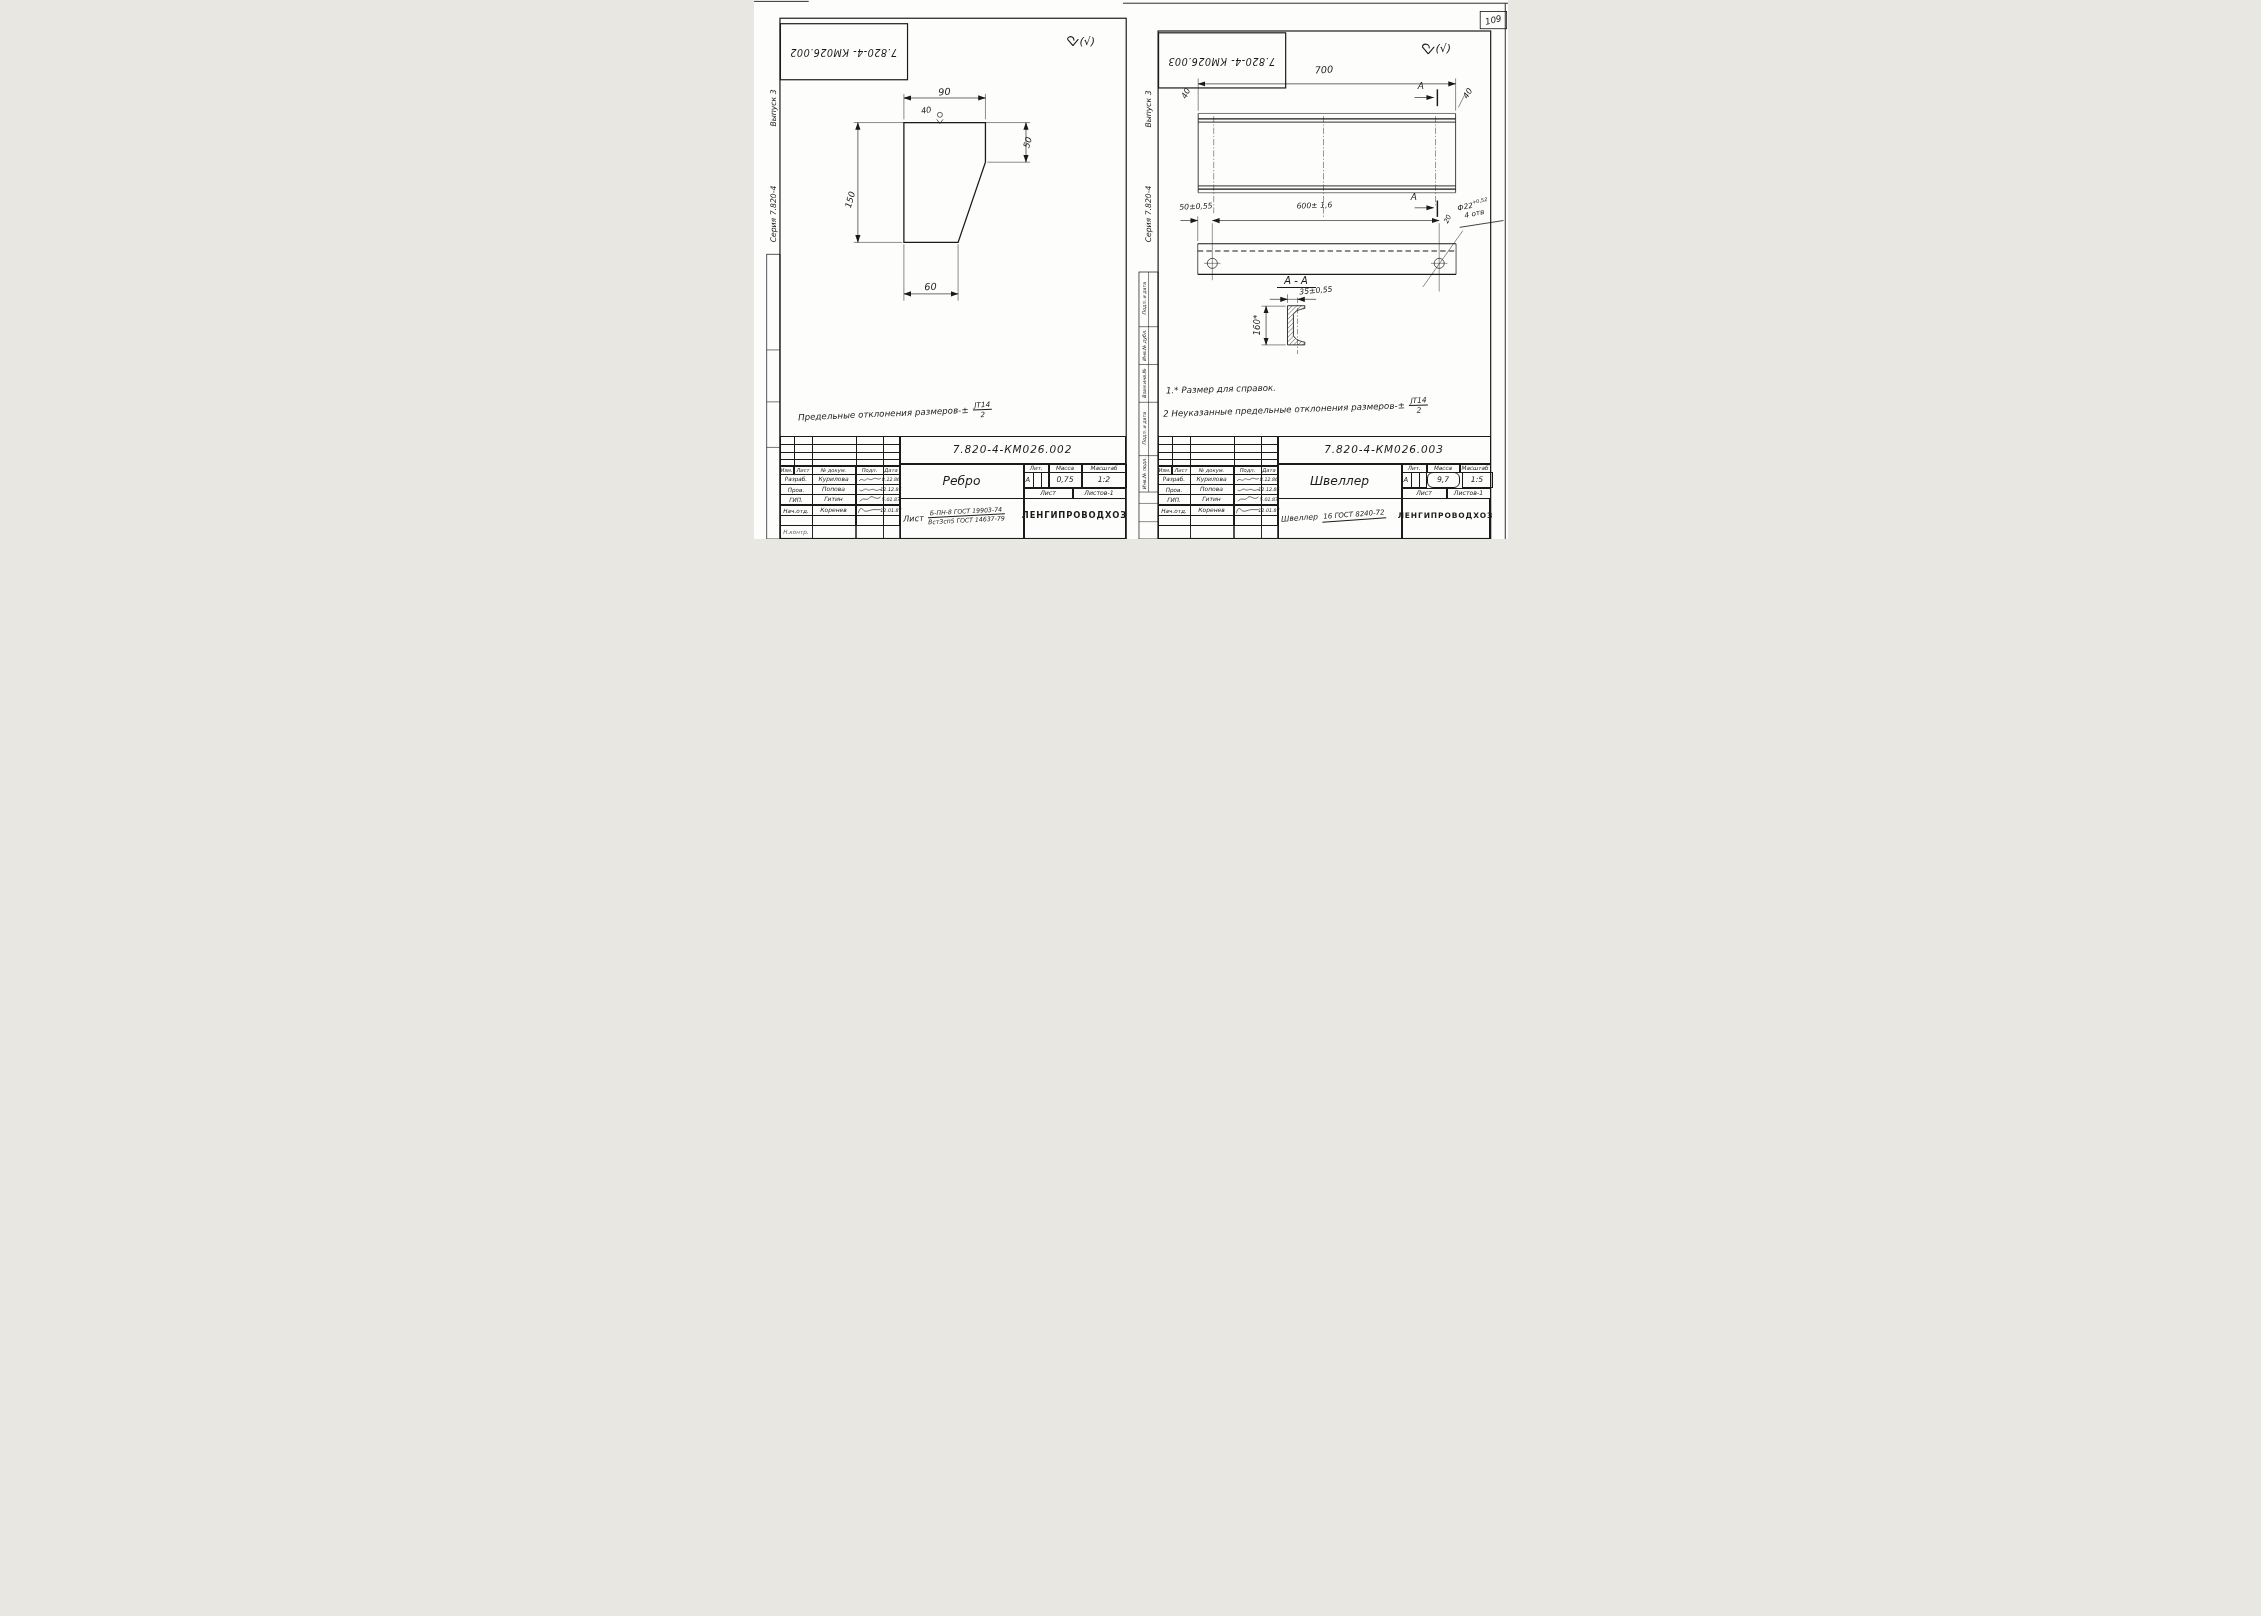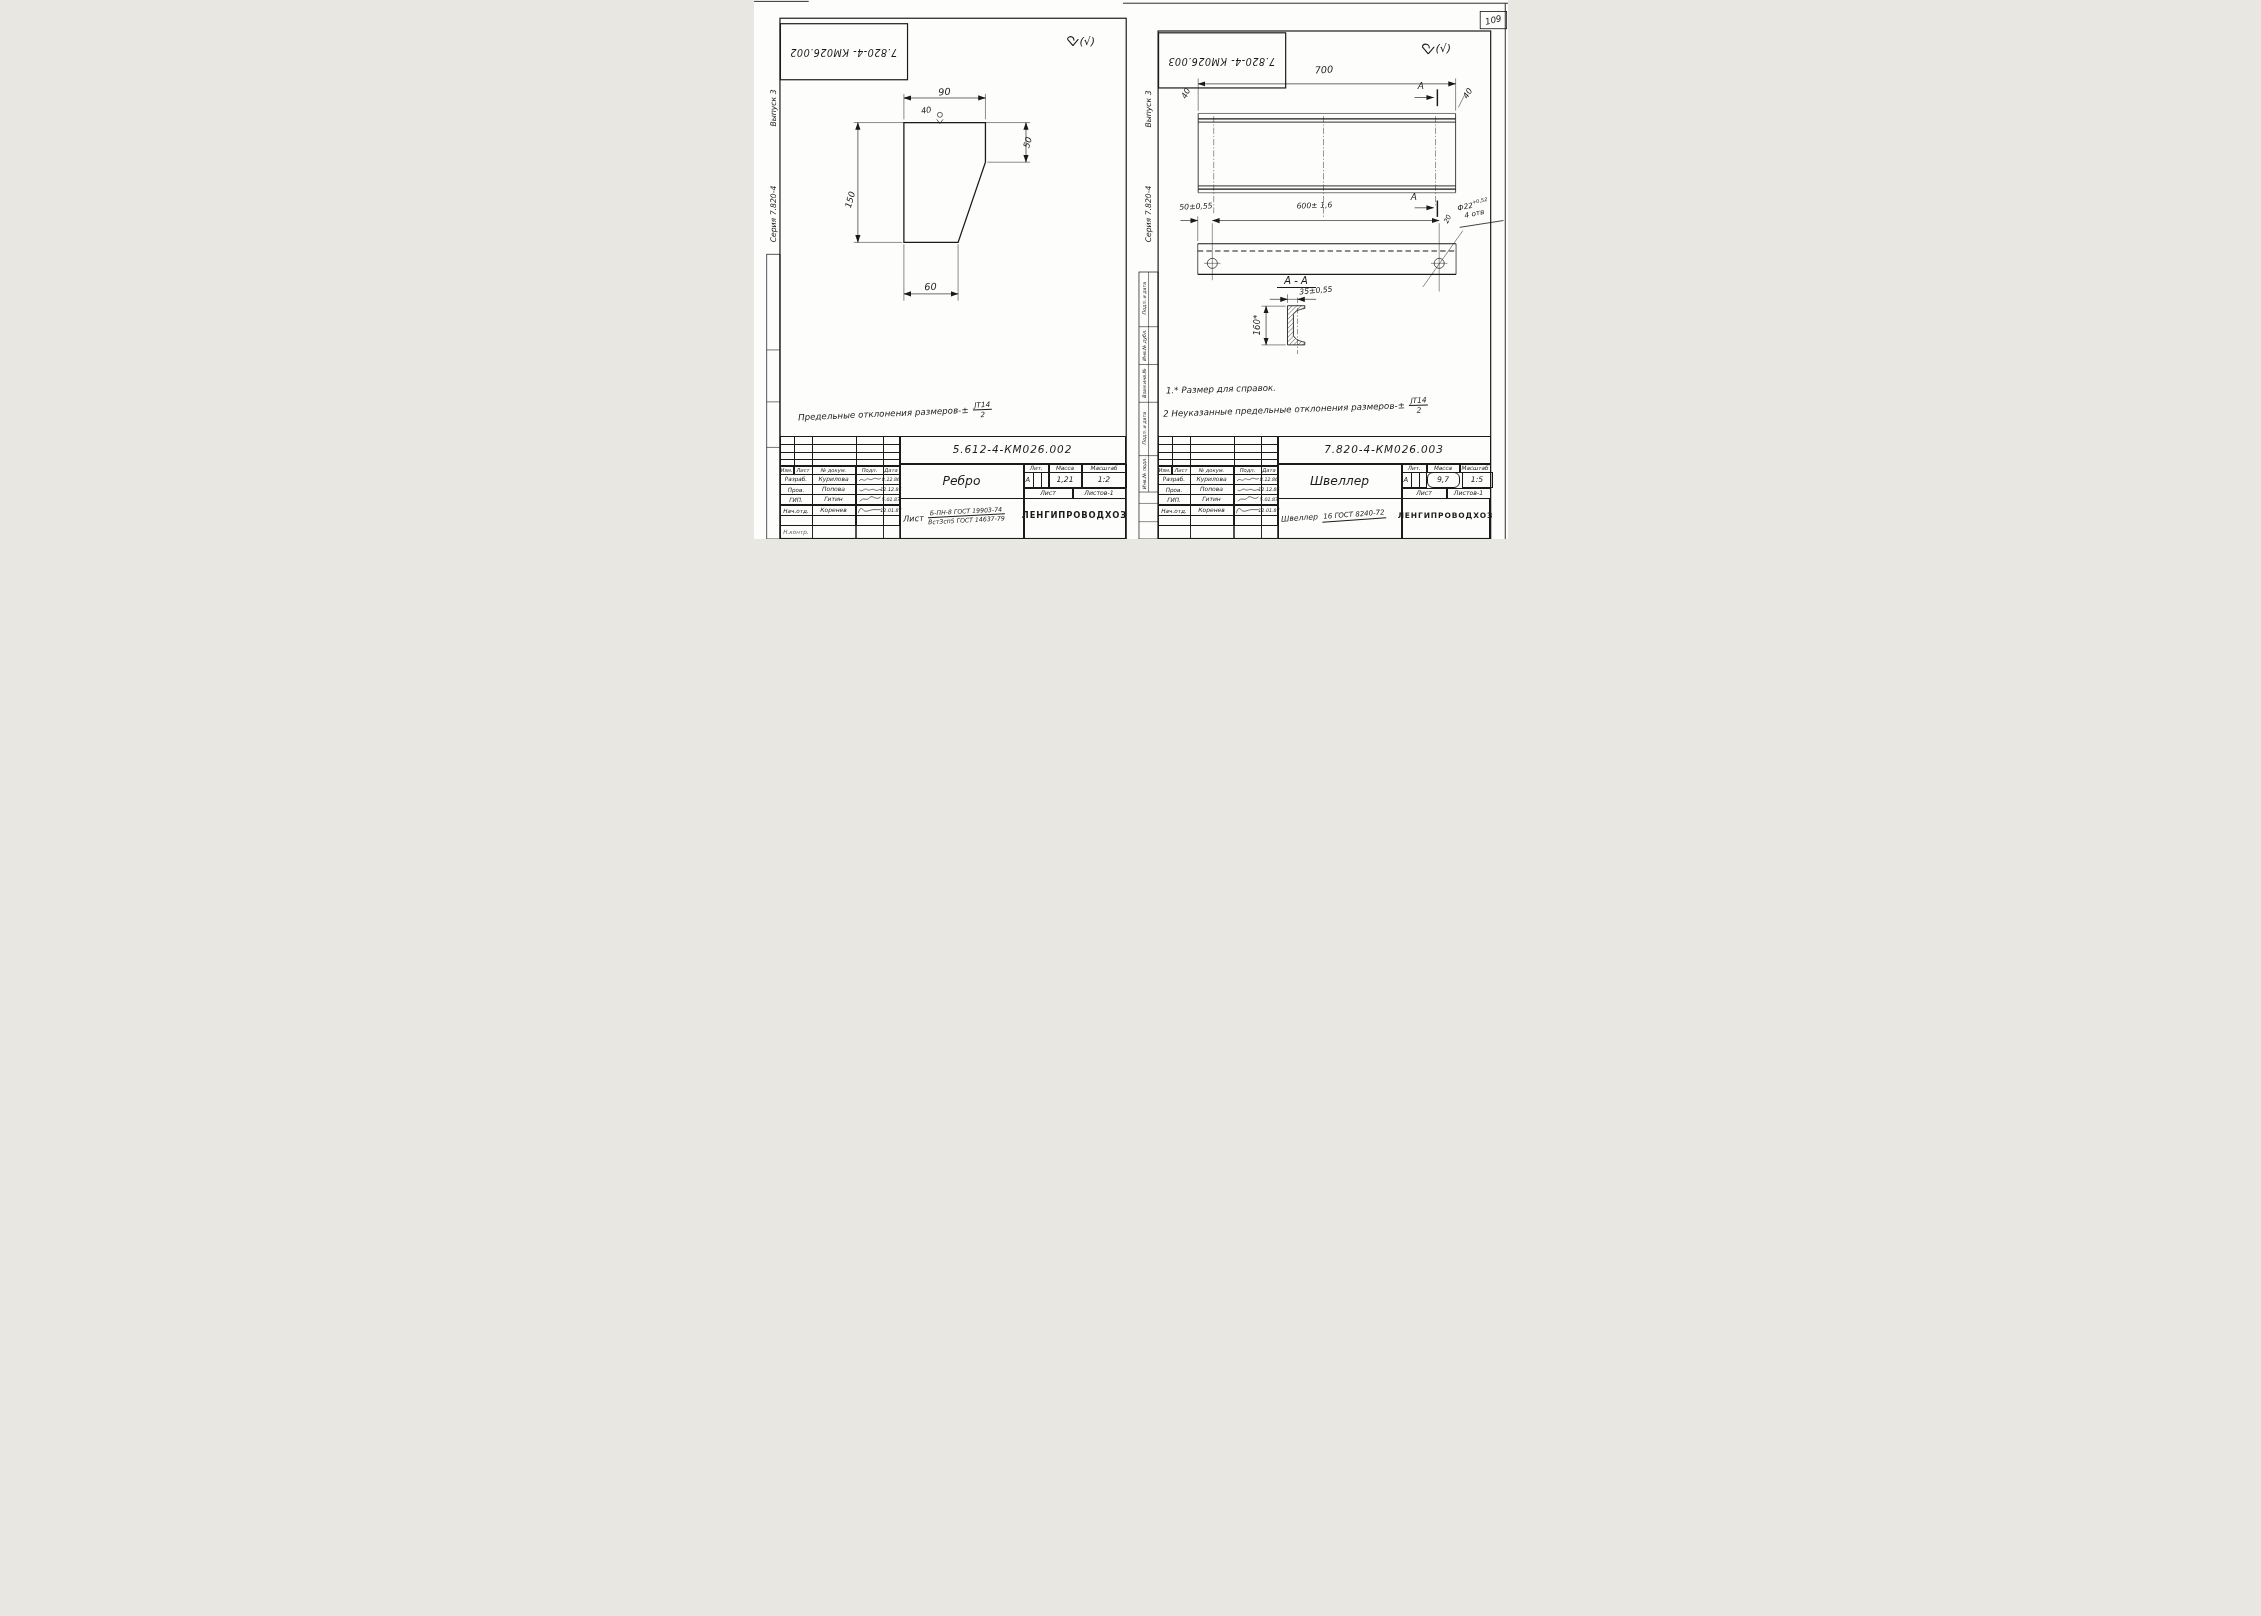--- a/index.html
+++ b/index.html
@@ -274,30 +274,30 @@
 
   <div class="cell" style="left:26px;top:515px;width:33px;height:10.5px;"></div>
   <div class="cell" style="left:58px;top:515px;width:44px;height:10.5px;"></div>
   <div class="cell" style="left:102px;top:515px;width:28px;height:10.5px;"></div>
   <div class="cell" style="left:129px;top:515px;width:17px;height:10.5px;"></div>
   <div class="cell c t faint" style="left:26px;top:525px;width:33px;height:13.7px;font-size:5.7px;">Н.контр.</div>
   <div class="cell faint" style="left:58px;top:525px;width:44px;height:13.7px;"></div>
   <div class="cell faint" style="left:102px;top:525px;width:28px;height:13.7px;"></div>
   <div class="cell faint" style="left:129px;top:525px;width:17px;height:13.7px;"></div>
 
-  <div class="cell c t" style="left:146px;top:436px;width:226px;height:28px;font-size:10.5px;letter-spacing:0.9px;">5.612-4-КМ026.002</div>
+  <div class="cell c t" style="left:146px;top:436px;width:226px;height:28px;font-size:10.5px;letter-spacing:0.9px;">7.820-4-КМ026.002</div>
   <div class="cell c t" style="left:146px;top:464px;width:124px;height:35px;font-size:12.3px;">Ребро</div>
   <div class="cell c t" style="left:270px;top:464px;width:25.5px;height:8.7px;font-size:5.7px;">Лит.</div>
   <div class="cell c t" style="left:295px;top:464px;width:33px;height:8.7px;font-size:5.7px;">Масса</div>
   <div class="cell c t" style="left:328px;top:464px;width:45px;height:8.7px;font-size:5.7px;">Масштаб</div>
   <div class="cell" style="left:270px;top:472px;width:25.5px;height:16.4px;"></div>
   <div class="ln" style="left:279px;top:472px;width:0.6px;height:16.4px;"></div>
   <div class="ln" style="left:287px;top:472px;width:0.6px;height:16.4px;"></div>
   <div class="t c" style="left:270px;top:472px;width:8.7px;height:16.4px;font-size:6.8px;">А</div>
-  <div class="cell c t" style="left:295px;top:472px;width:33px;height:16.4px;font-size:7.7px;">1,21</div>
+  <div class="cell c t" style="left:295px;top:472px;width:33px;height:16.4px;font-size:7.7px;">0,75</div>
   <div class="cell c t" style="left:328px;top:472px;width:45px;height:16.4px;font-size:7.7px;">1:2</div>
   <div class="cell c t" style="left:270px;top:488px;width:49px;height:10.5px;font-size:6.2px;">Лист</div>
   <div class="cell c t" style="left:319px;top:488px;width:53px;height:10.5px;font-size:6.2px;">Листов-1</div>
 
   <div class="cell" style="left:146px;top:498px;width:124px;height:41px;"></div>
   <div class="t" style="left:149px;top:509px;transform:rotate(-3deg);">
     <span style="font-size:8.2px;vertical-align:middle;">Лист</span>
     <span class="frac" style="font-size:6.2px;margin-left:1.8px;">
       <span class="ft">Б-ПН-8 ГОСТ 19903-74</span>
       <span class="fb">Вст3сп5 ГОСТ 14637-79</span>

